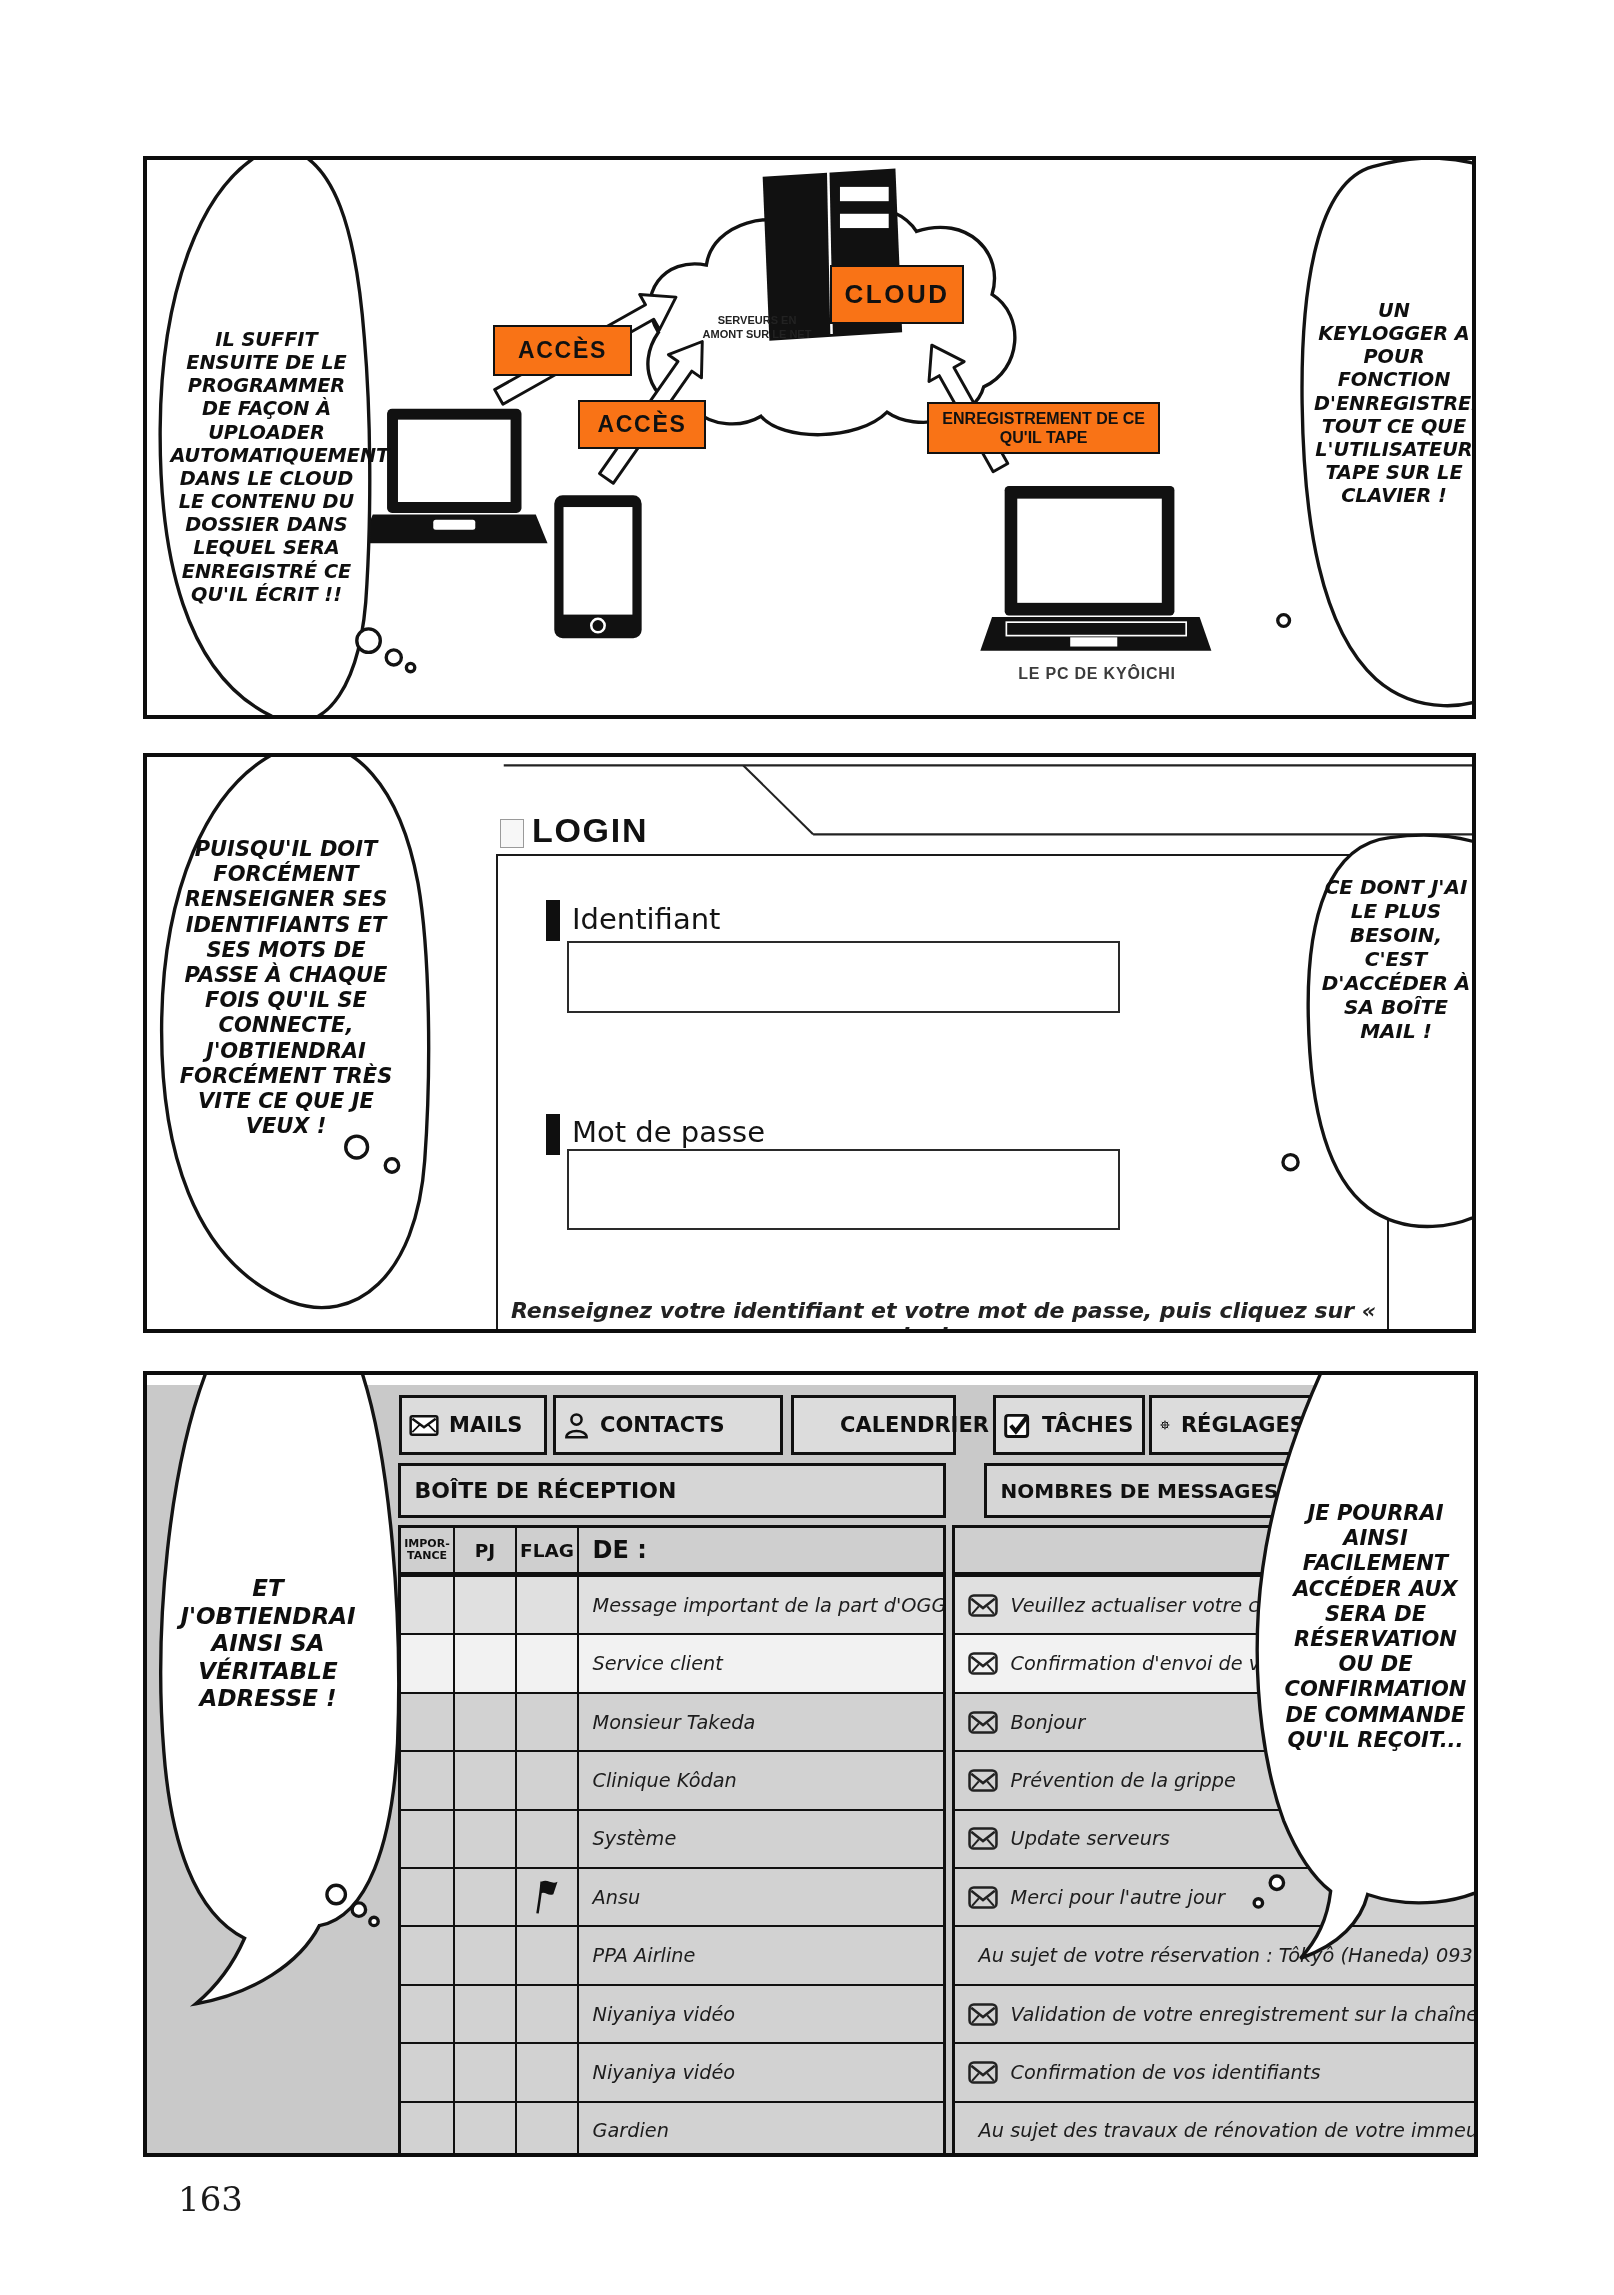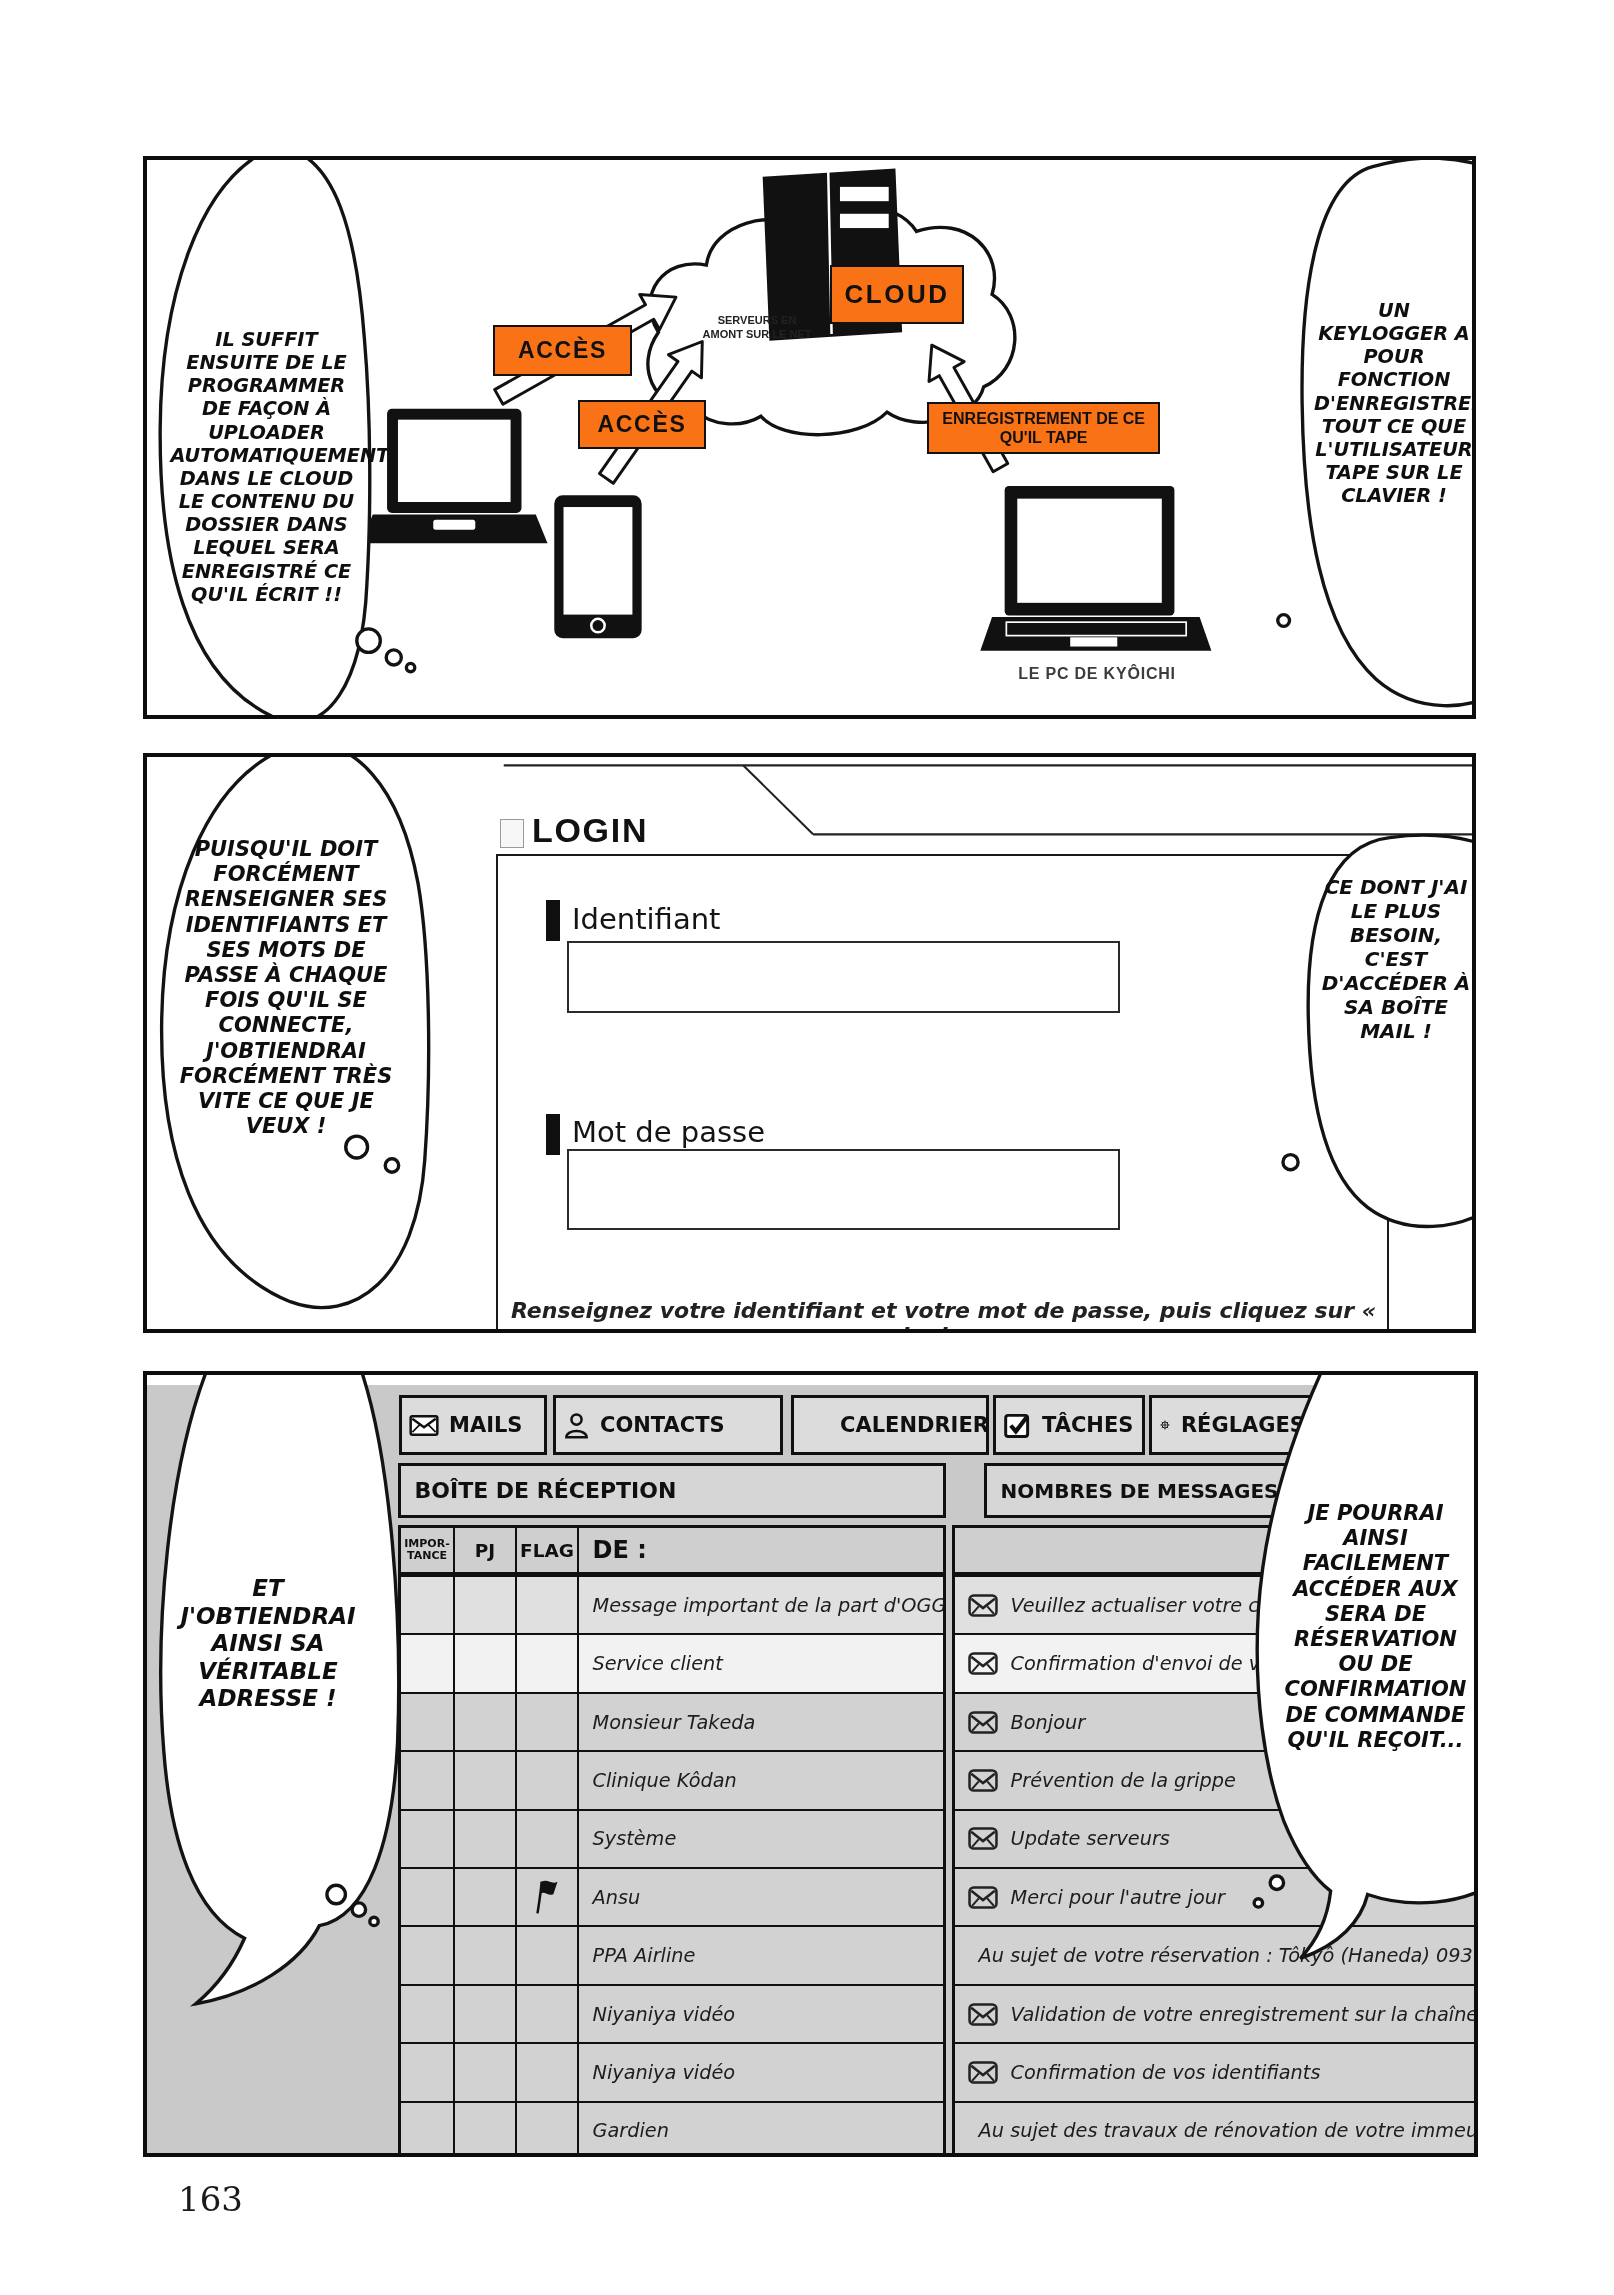--- a/index.html
+++ b/index.html
@@ -168,21 +168,21 @@
     </svg>
     <span>MAILS</span>
   </div>
   <div class="tab" style="left:406px;width:230px;">
     <svg width="27" height="29" viewBox="0 0 32 34">
       <circle cx="16" cy="10" r="6" fill="none" stroke="#111" stroke-width="3"></circle>
       <path d="M4 31 C4 21 28 21 28 31 Z" fill="none" stroke="#111" stroke-width="3"></path>
     </svg>
     <span>CONTACTS</span>
   </div>
-  <div class="tab" style="left:644px;width:198px;gap:39px;">
+  <div class="tab" style="left:644px;width:165px;gap:39px;">
     <svg width="29" height="27" viewBox="0 0 34 32">
       <rect x="3" y="4" width="28" height="25" rx="2" fill="#fff" stroke="#111" stroke-width="3"></rect>
       <path d="M3 13 H31" stroke="#111" stroke-width="3"></path>
       <rect x="4.5" y="5.5" width="13" height="7" fill="#111"></rect>
     </svg>
     <span>CALENDRIER</span>
   </div>
   <div class="tab" style="left:846px;width:152px;">
     <svg width="29" height="27" viewBox="0 0 34 32">
       <rect x="3" y="4" width="26" height="25" rx="3" fill="#fff" stroke="#111" stroke-width="3.5"></rect>

